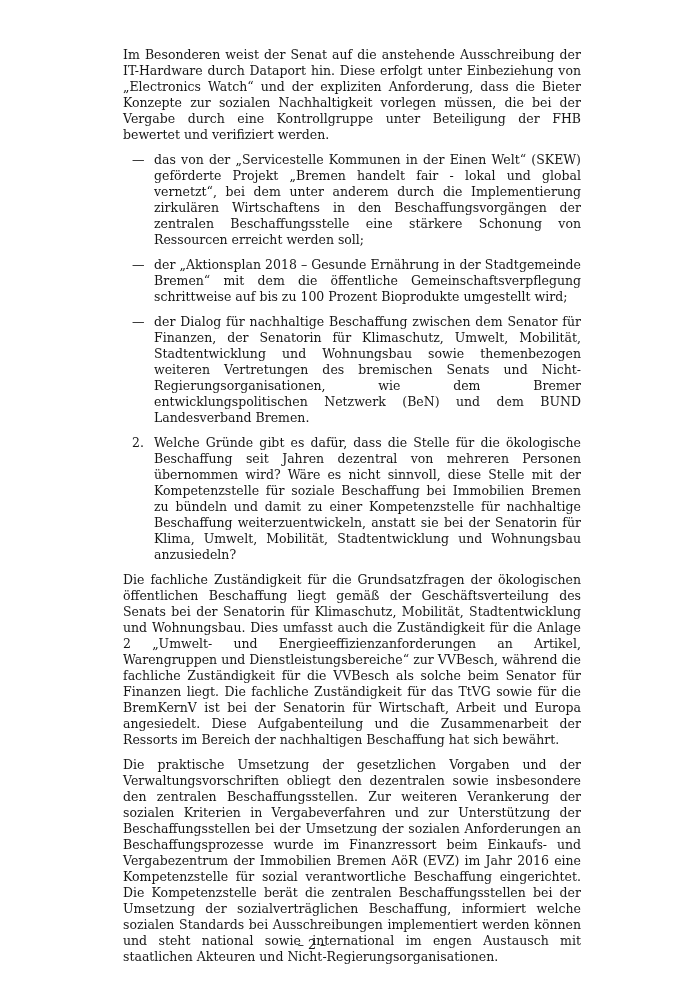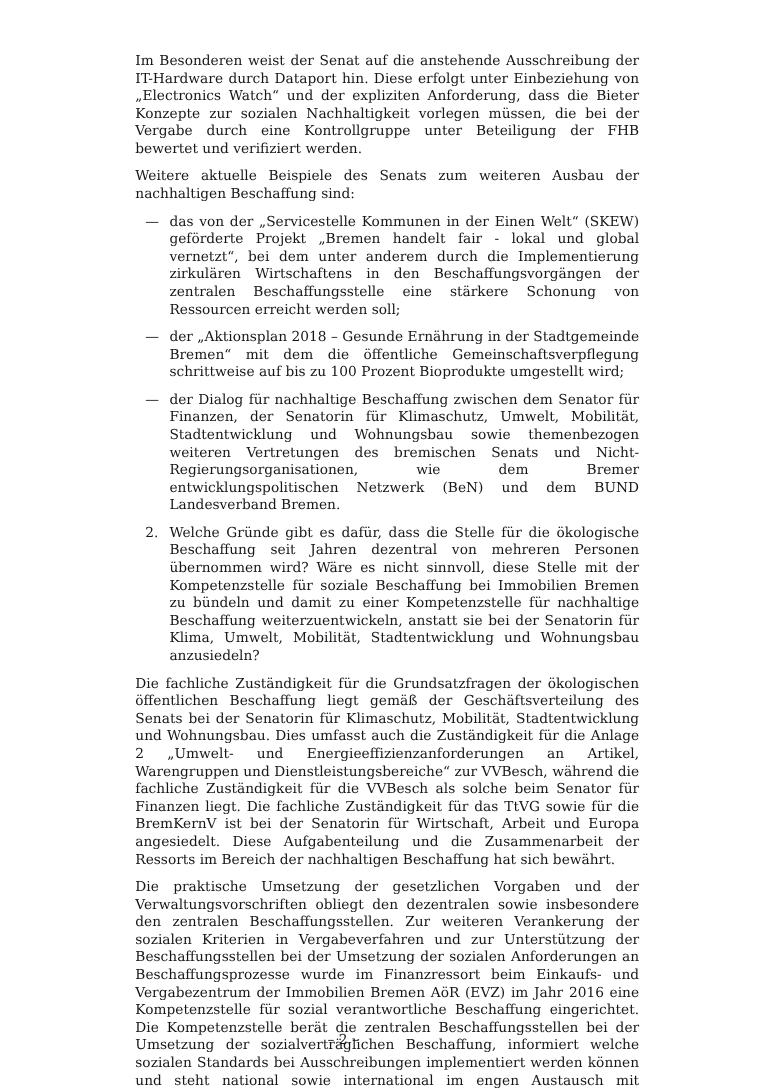--- a/index.html
+++ b/index.html
@@ -58,21 +58,20 @@
   }
 </style>
 </head>
 <body>
 
 <div class="page">
   <div class="content">
 
     <p class="para">Im Besonderen weist der Senat auf die anstehende Ausschreibung der IT-Hardware durch Dataport hin. Diese erfolgt unter Einbeziehung von „Electronics Watch“ und der expliziten Anforderung, dass die Bieter Konzepte zur sozialen Nachhaltigkeit vorlegen müssen, die bei der Vergabe durch eine Kontrollgruppe unter Beteiligung der FHB bewertet und verifiziert werden.</p>
 
-    <p class="para">Weitere aktuelle Beispiele des Senats zum weiteren Ausbau der nachhaltigen Beschaffung sind:</p>
 
     <div class="list">
       <div class="list-item">
         <span class="marker">—</span>
         <span class="item-text">das von der „Servicestelle Kommunen in der Einen Welt“ (SKEW) geförderte Projekt „Bremen handelt fair - lokal und global vernetzt“, bei dem unter anderem durch die Implementierung zirkulären Wirtschaftens in den Beschaffungsvorgängen der zentralen Beschaffungsstelle eine stärkere Schonung von Ressourcen erreicht werden soll;</span>
       </div>
       <div class="list-item">
         <span class="marker">—</span>
         <span class="item-text">der „Aktionsplan 2018 – Gesunde Ernährung in der Stadtgemeinde Bremen“ mit dem die öffentliche Gemeinschaftsverpflegung schrittweise auf bis zu 100 Prozent Bioprodukte umgestellt wird;</span>
       </div>

